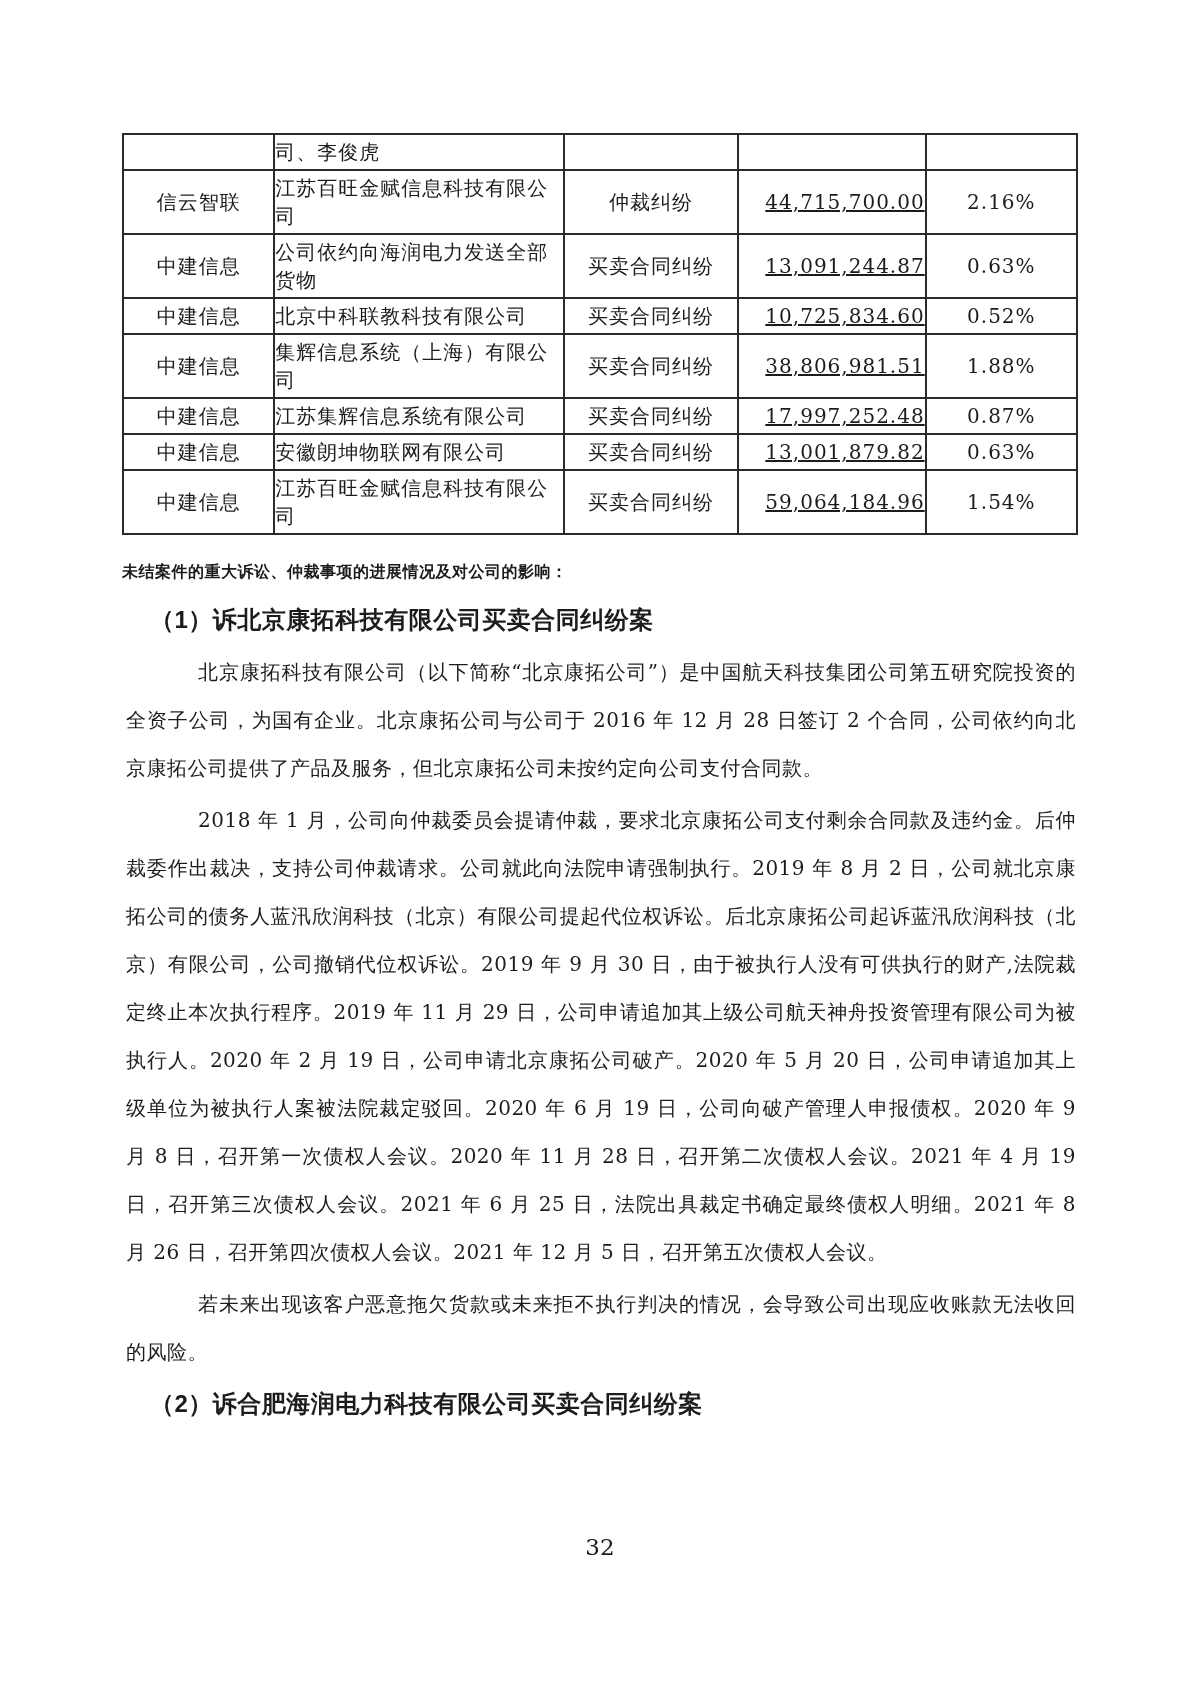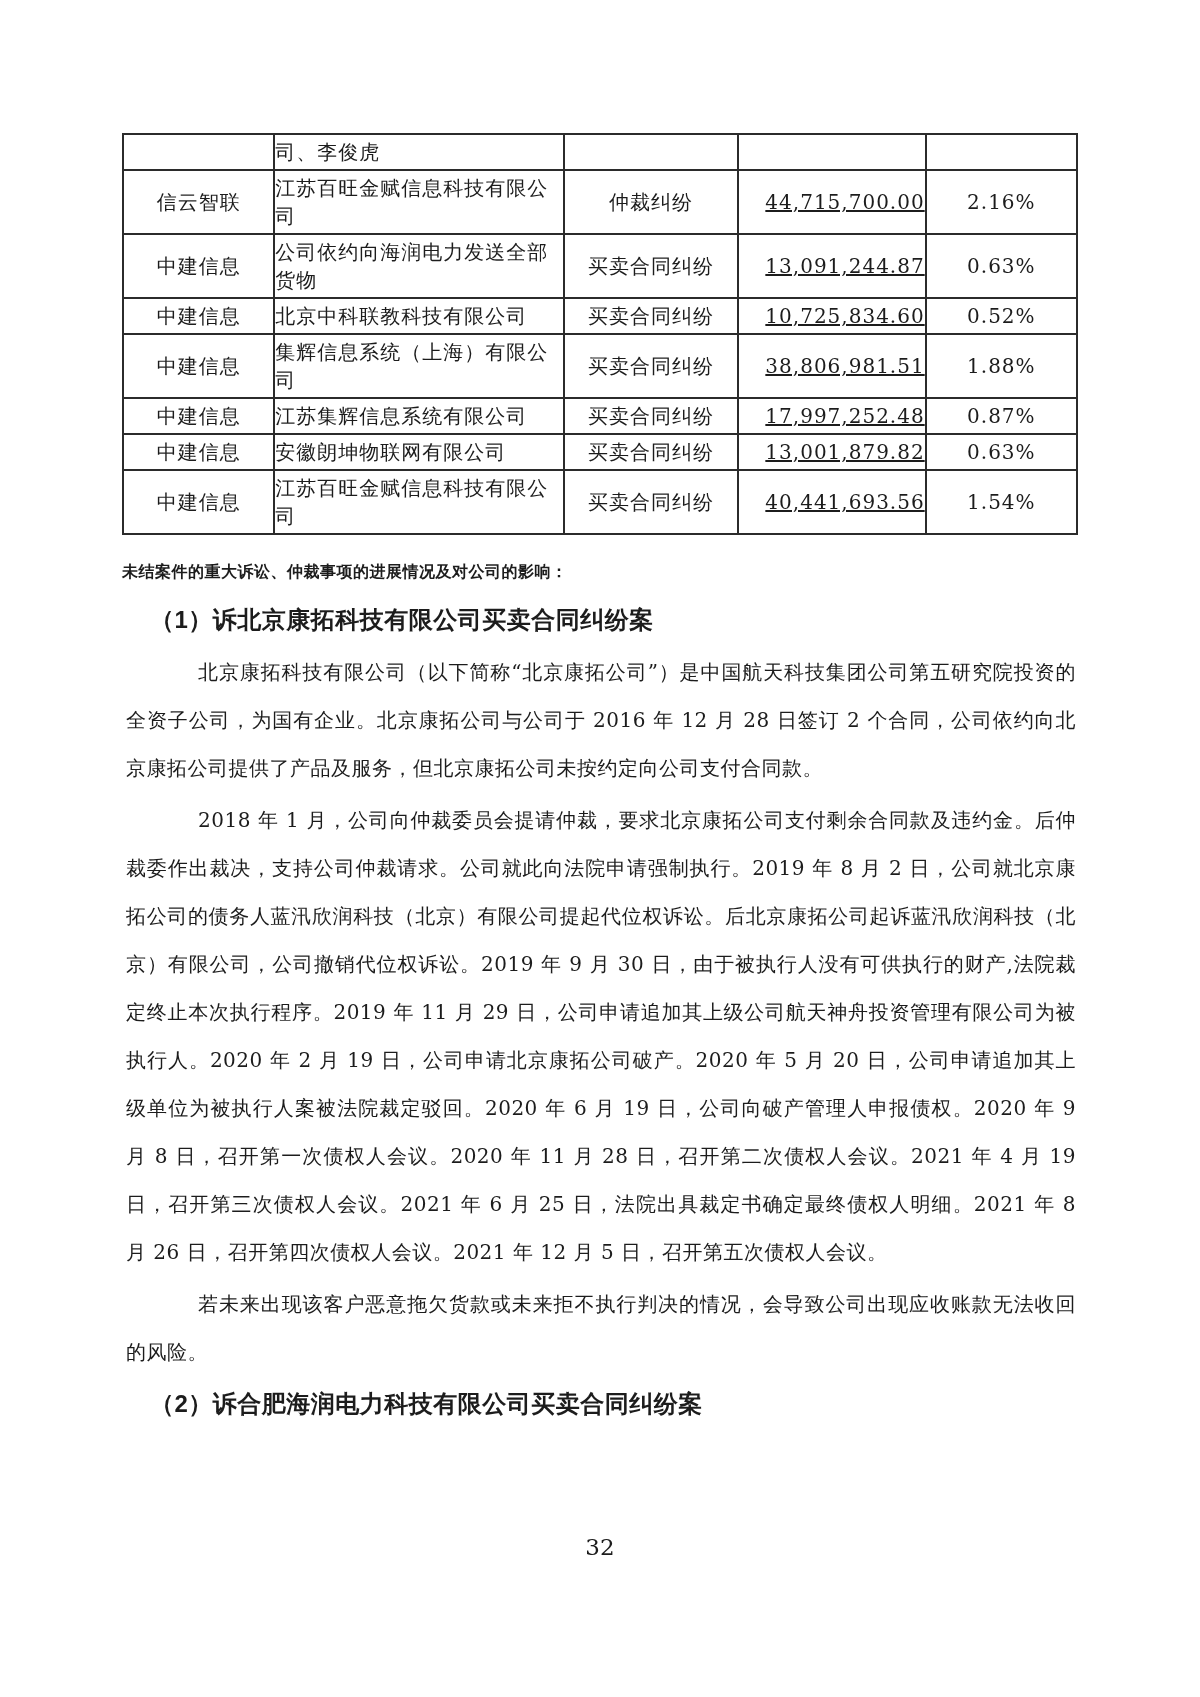--- a/index.html
+++ b/index.html
@@ -131,21 +131,21 @@
             <td class="col-company">中建信息</td>
             <td class="col-counterparty">安徽朗坤物联网有限公司</td>
             <td class="col-case_type">买卖合同纠纷</td>
             <td class="col-amount">13,001,879.82</td>
             <td class="col-percent">0.63%</td>
           </tr>
           <tr>
             <td class="col-company">中建信息</td>
             <td class="col-counterparty">江苏百旺金赋信息科技有限公司</td>
             <td class="col-case_type">买卖合同纠纷</td>
-            <td class="col-amount">40,441,693.56</td>
+            <td class="col-amount">59,064,184.96</td>
             <td class="col-percent">1.54%</td>
           </tr>
         </tbody>
     </table>
   </div>
 
   <div class="doc-body">
     <h3 class="doc-heading">未结案件的重大诉讼、仲裁事项的进展情况及对公司的影响：</h3>
 
     <h4 class="case-title">（1）诉北京康拓科技有限公司买卖合同纠纷案</h4>

